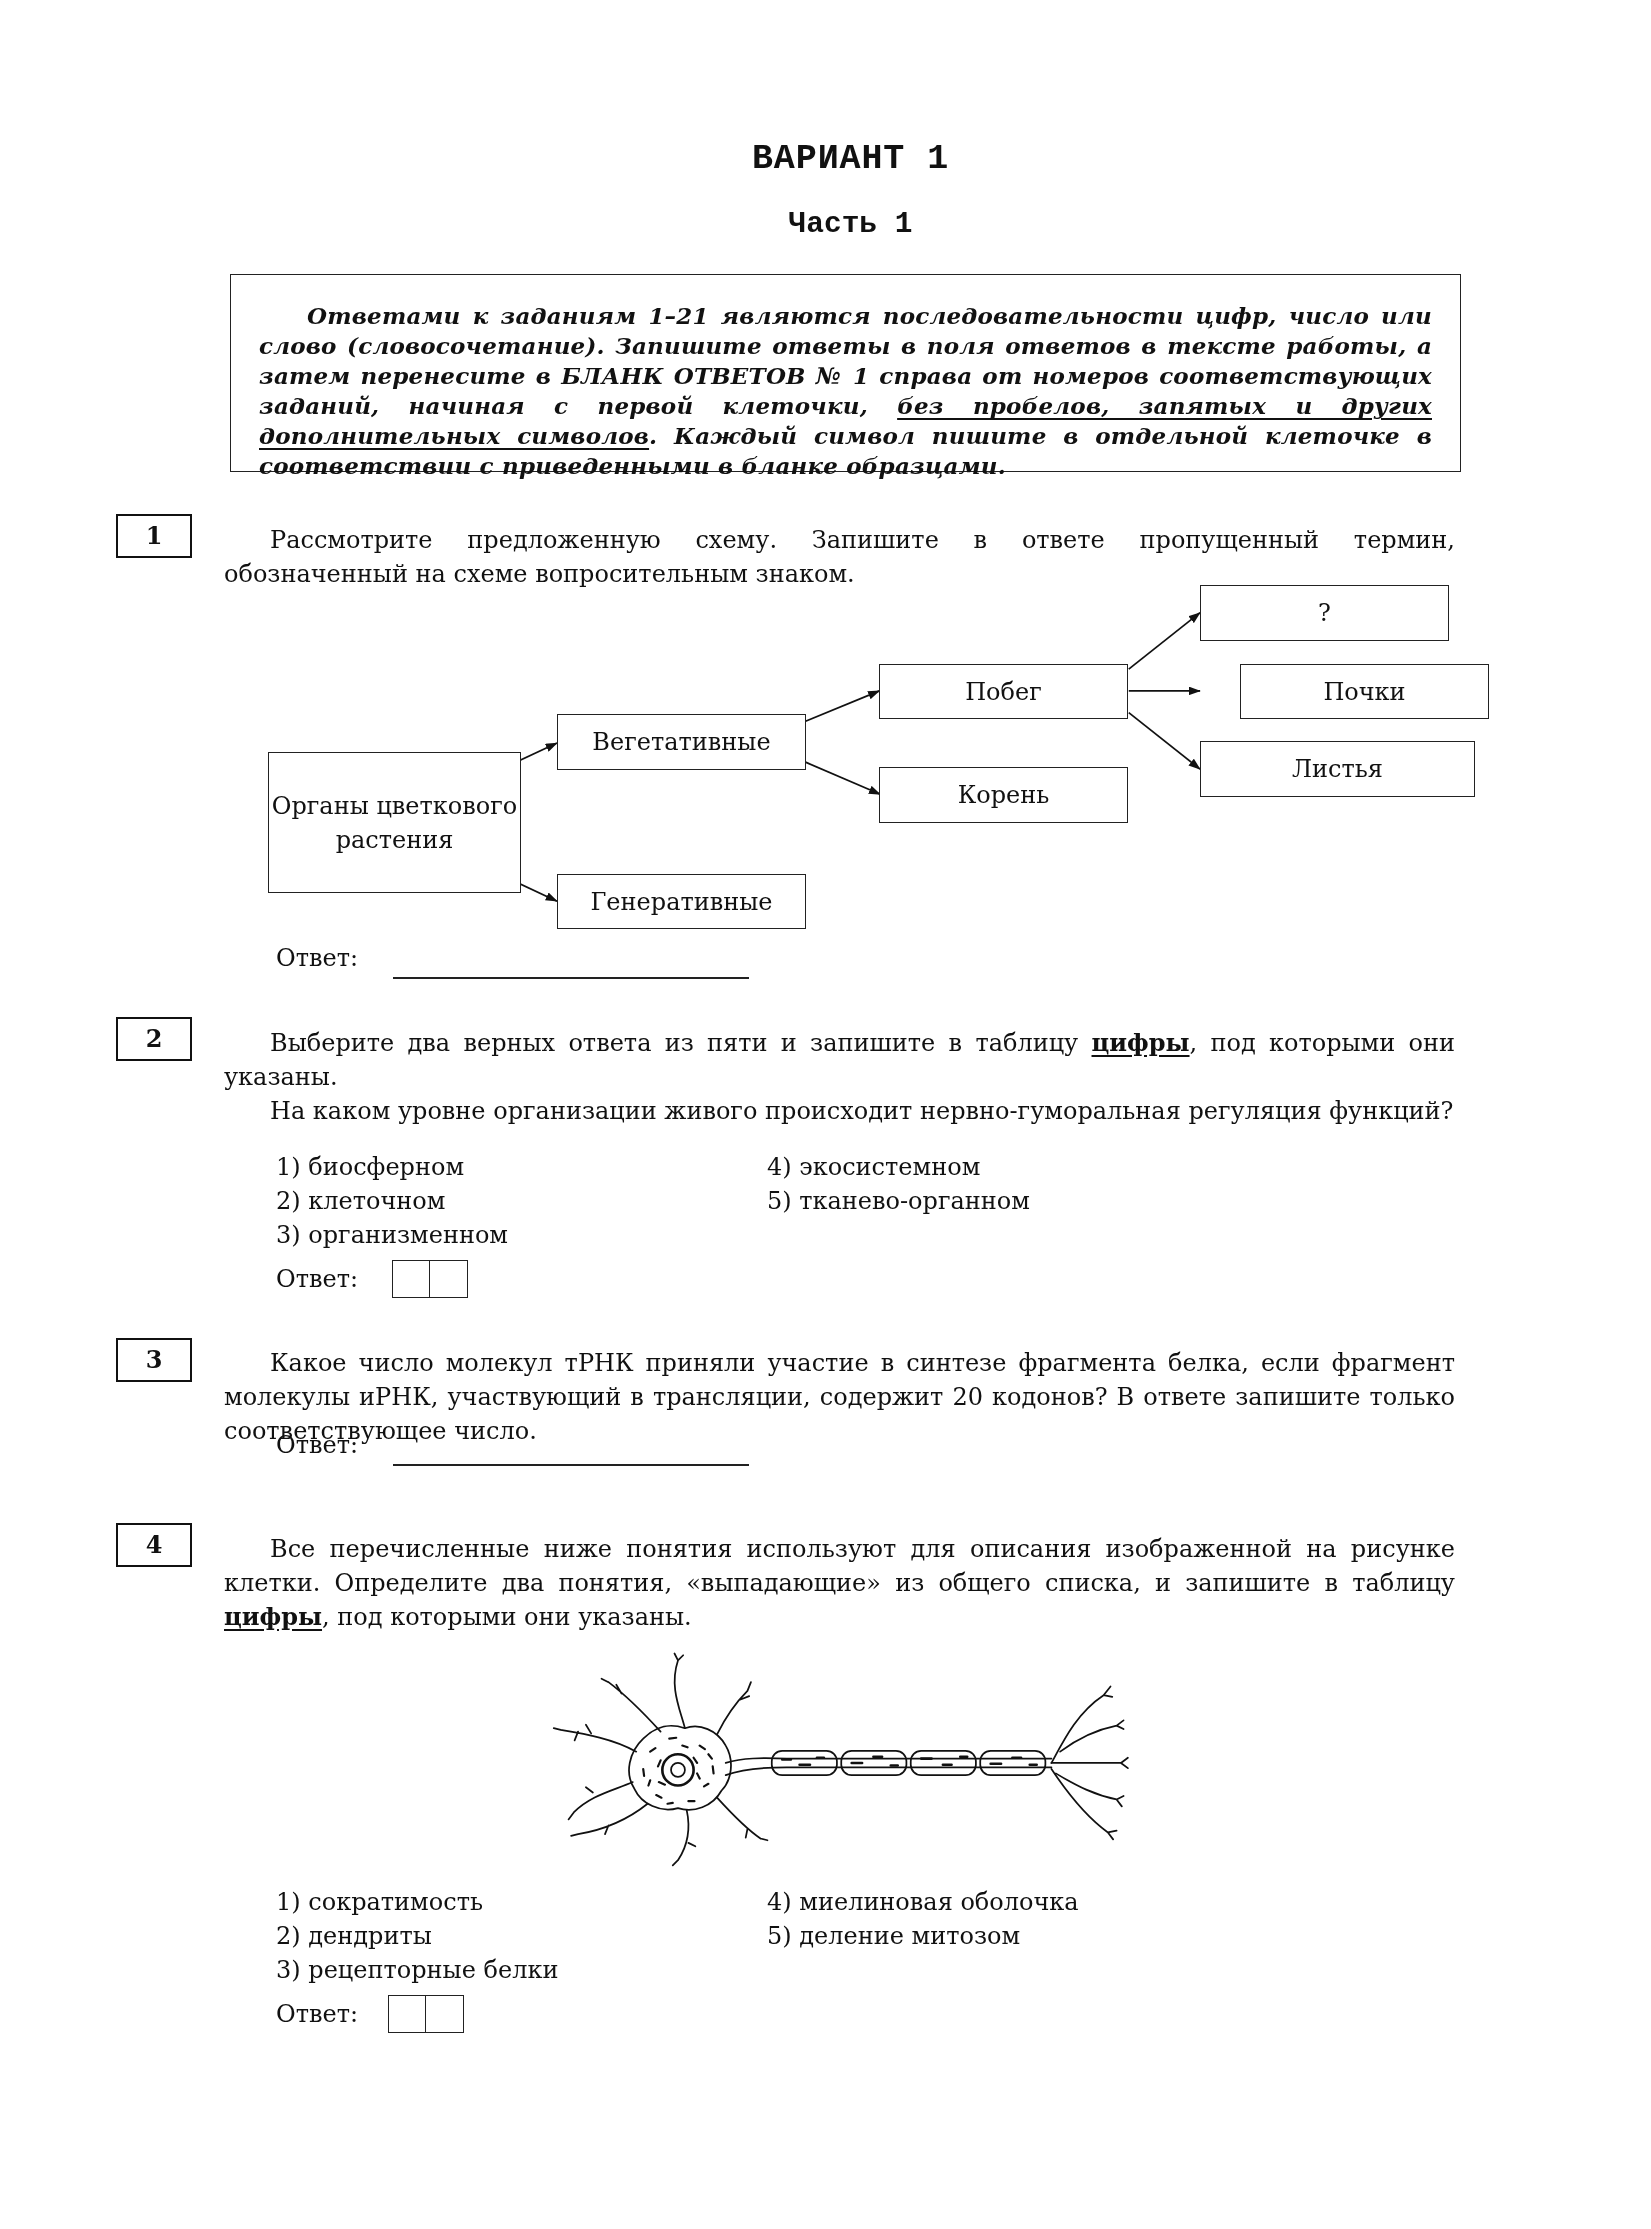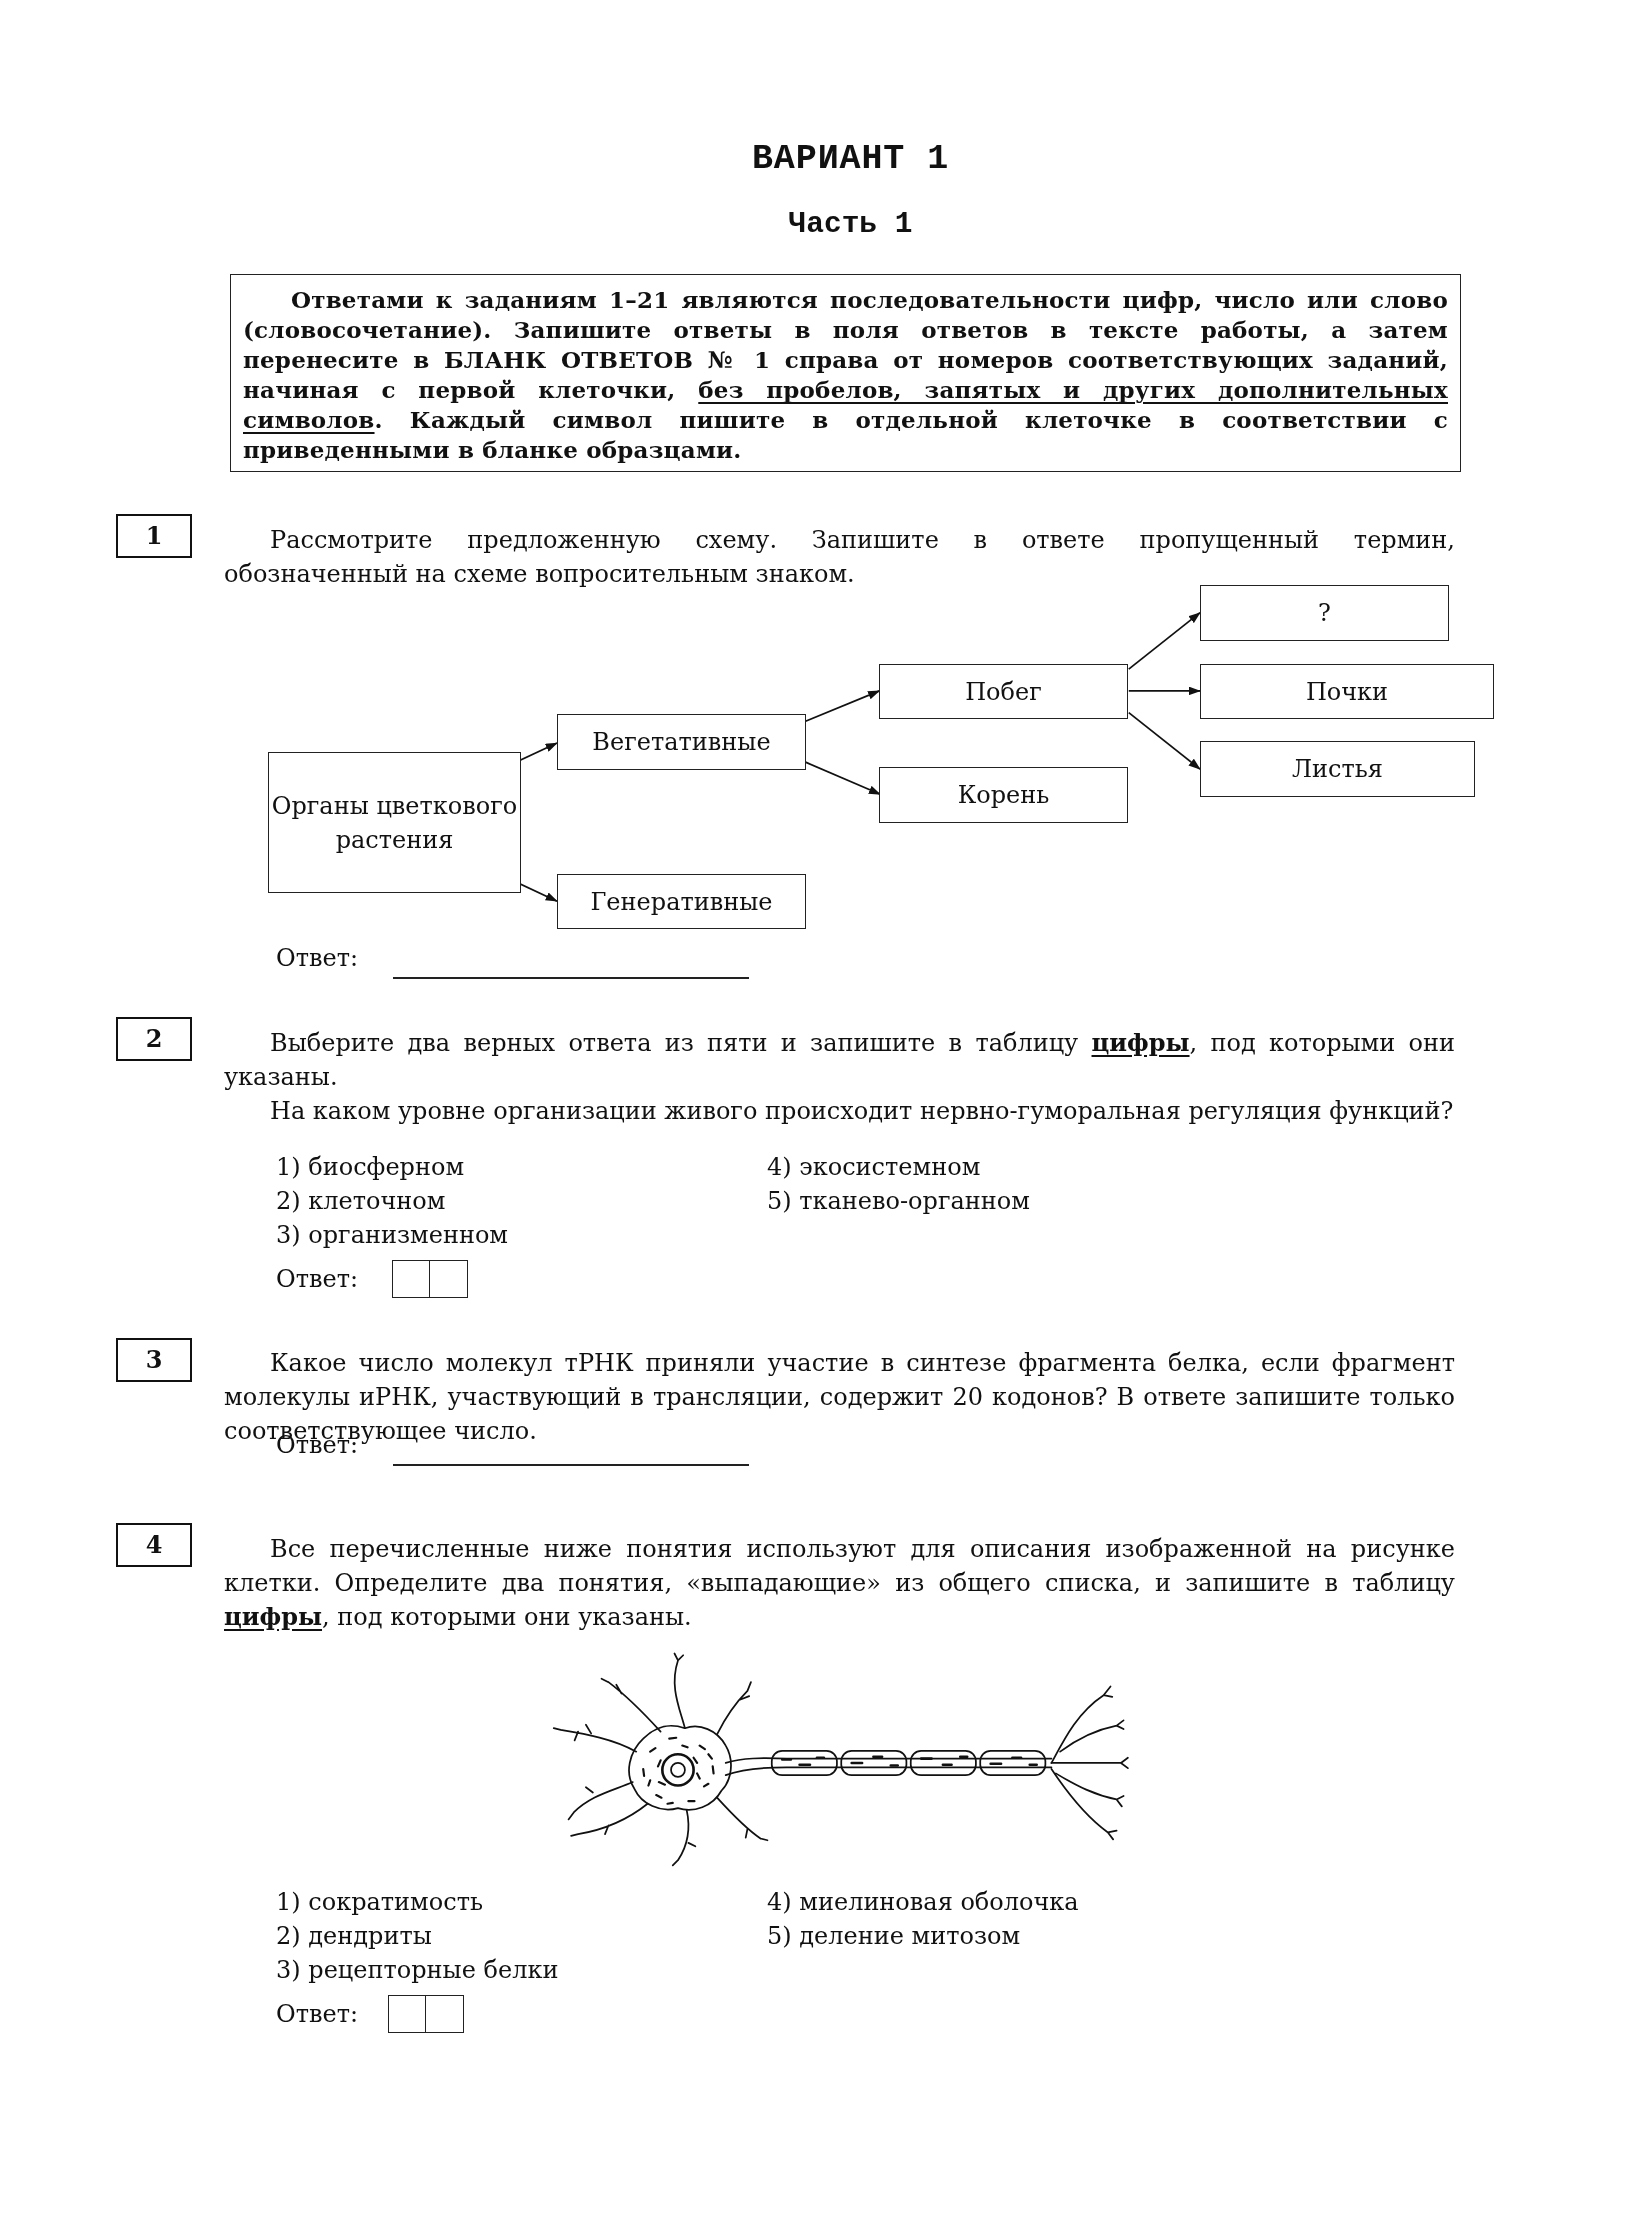--- a/index.html
+++ b/index.html
@@ -6,21 +6,21 @@
   body { width: 1651px; height: 2229px; position: relative; overflow: hidden; color: #111; }
   .serif { font-family: "DejaVu Serif", "Liberation Serif", serif; }
   .sans { font-family: Liberation Mono, monospace; padding-left: 25px; }
   .abs { position: absolute; }
 
   #title { left: 0; width: 1651px; top: 139px; text-align: center; font-size: 35px; font-weight: bold; letter-spacing: 0.9px; }
   #subtitle { left: 0; width: 1651px; top: 207px; text-align: center; font-size: 29.5px; font-weight: bold; }
 
   #instructions { left: 230px; top: 274px; width: 1231px; height: 198px; box-sizing: border-box;
     border: 1.7px solid #222; padding: 10.4px 12px 0 12px; }
-  #instructions p { margin: 0; font-size: 23px; line-height: 30px; font-weight: bold;
+  #instructions p { margin: 16px; font-size: 23px; line-height: 30px; font-style: italic; font-weight: bold;
     text-align: justify; text-indent: 48px; letter-spacing: 0.2px; }
   #instructions u { text-decoration: underline; text-underline-offset: 3.5px; }
 
   .task-num { left: 116px; width: 76px; height: 44px; box-sizing: border-box; border: 2.6px solid #111;
     font-size: 24px; font-weight: bold; text-align: center; line-height: 39px; }
 
   .para { left: 212px; width: 1231px; font-size: 24px; line-height: 34px; text-align: justify; margin: 12px; }
   .para .ind { display: inline-block; width: 46px; }
   .para b { text-decoration: underline; text-underline-offset: 3.5px; }
 
@@ -64,21 +64,21 @@
   <line x1="1299" y1="795" x2="1381" y2="795" stroke="#111" stroke-width="2" marker-end="url(#ah)"></line>
   <line x1="1299" y1="820" x2="1381" y2="885" stroke="#111" stroke-width="2" marker-end="url(#ah)"></line>
 </svg>
 
 <div class="abs node" style="left:268px;top:752px;width:253px;height:141px">Органы цветкового растения</div>
 <div class="abs node" style="left:557px;top:714px;width:249px;height:56px">Вегетативные</div>
 <div class="abs node" style="left:557px;top:874px;width:249px;height:55px">Генеративные</div>
 <div class="abs node" style="left:879px;top:664px;width:249px;height:55px">Побег</div>
 <div class="abs node" style="left:879px;top:767px;width:249px;height:56px">Корень</div>
 <div class="abs node" style="left:1200px;top:585px;width:249px;height:56px">?</div>
-<div class="abs node" style="left:1200px;top:664px;width:294px;height:55px">Почки</div>
+<div class="abs node" style="left:1240px;top:664px;width:249px;height:55px">Почки</div>
 <div class="abs node" style="left:1200px;top:741px;width:275px;height:56px">Листья</div>
 
 <div class="abs answer-label" style="top:941px">Ответ:</div>
 <div class="abs answer-line" style="left:393px;top:977px;width:356px"></div>
 
 <div class="abs task-num" style="top:1017px">2</div>
 <p class="abs para" style="top:1014px"><span class="ind"></span><span>Выберите два верных ответа из пяти и запишите в таблицу </span><b>цифры</b><span>, под которыми они указаны.</span></p>
 <p class="abs para" style="top:1082px"><span class="ind"></span><span>На каком уровне организации живого происходит нервно-гуморальная регуляция функций?</span></p>
 
 <div class="abs opt" style="left:276px;top:1150px">1) биосферном</div>

